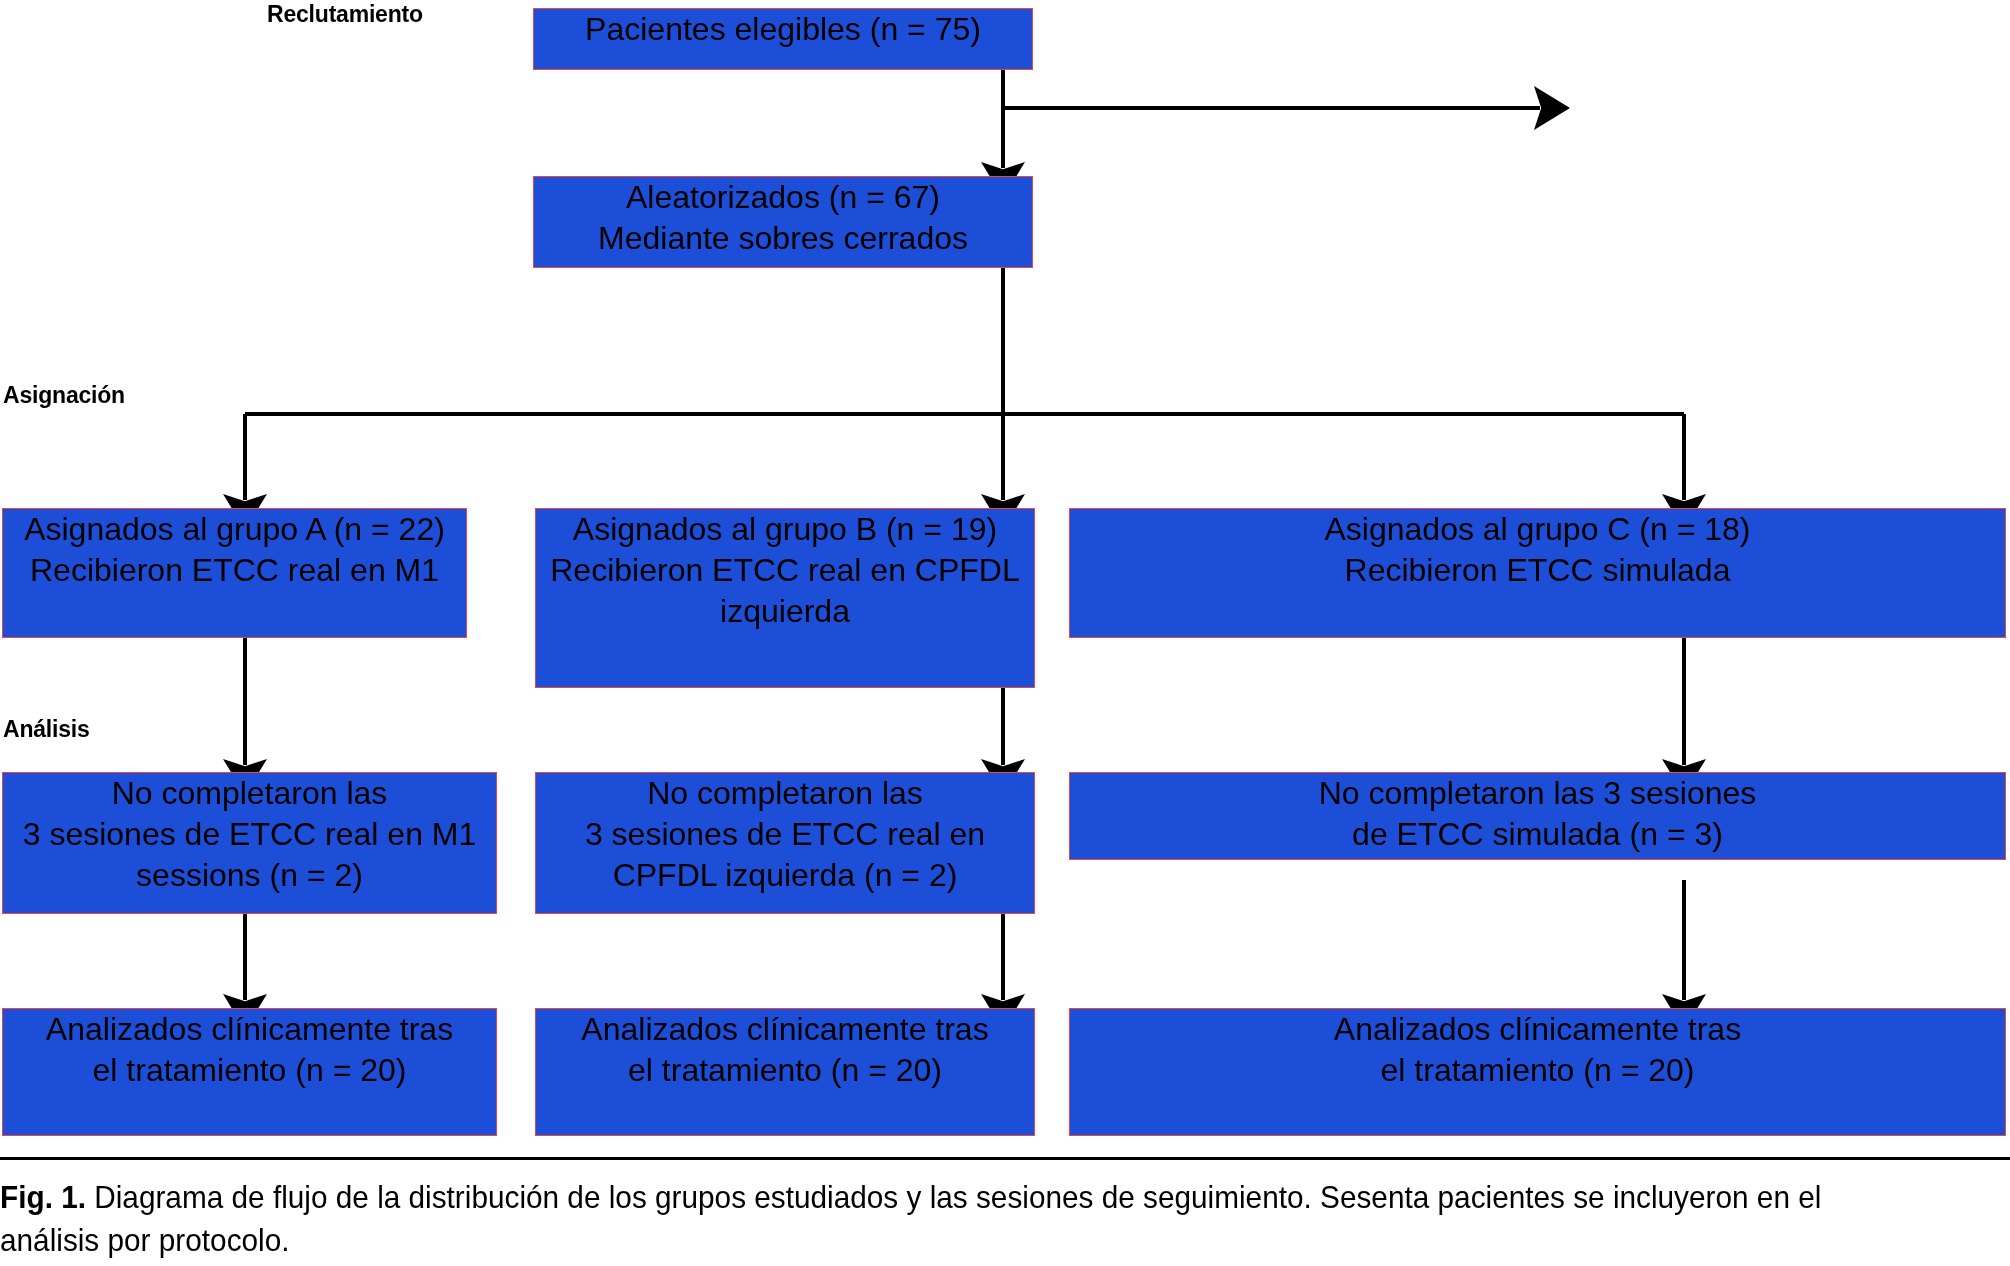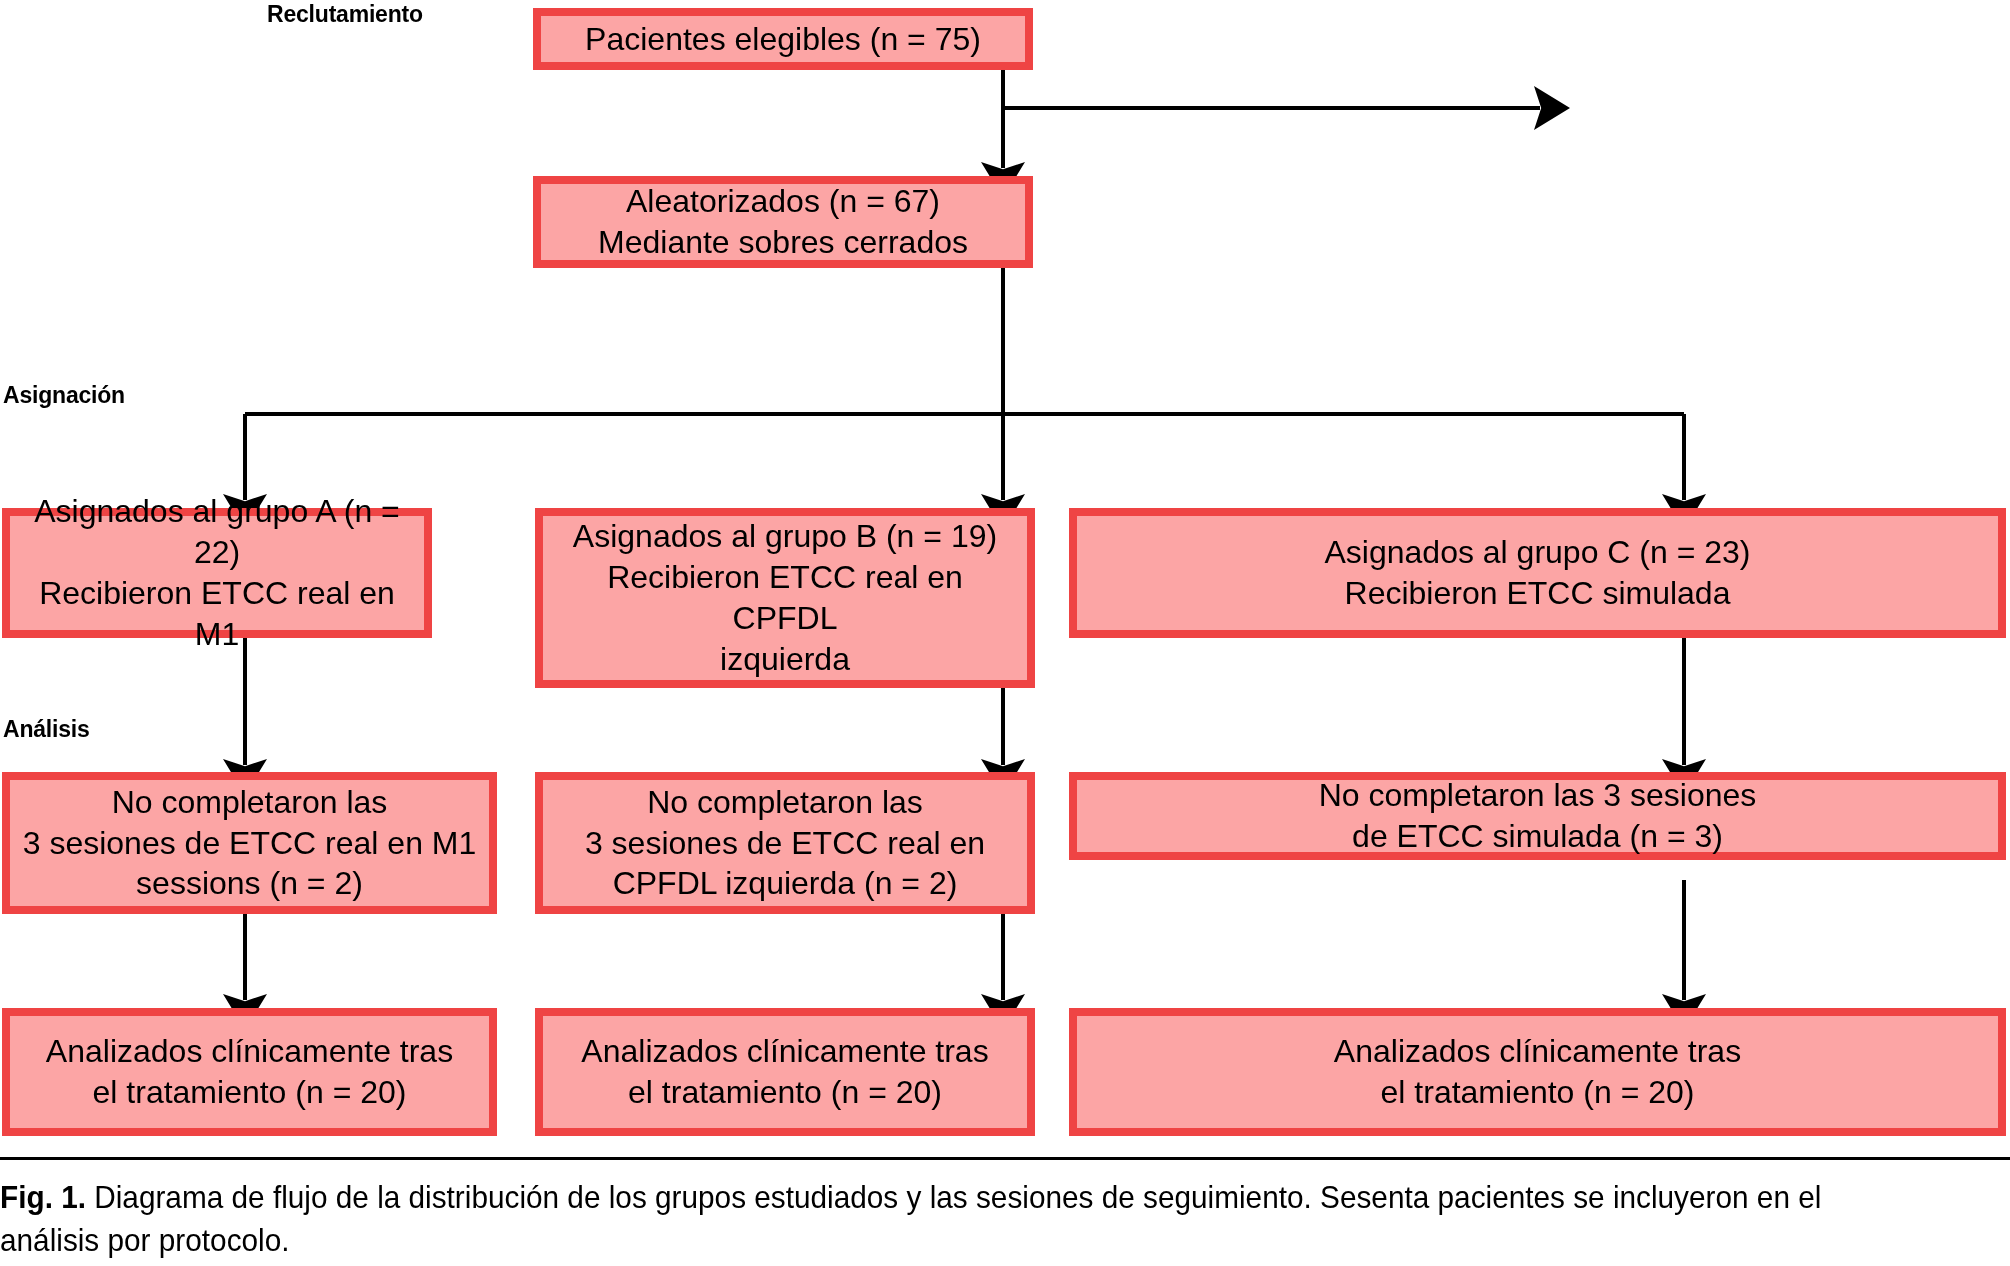--- a/index.html
+++ b/index.html
@@ -30,24 +30,23 @@
     font-weight: bold;
     font-size: 23px;
     line-height: 1.0;
     color: #000000;
     white-space: nowrap;
     letter-spacing: -0.2px;
   }
   .node-box {
     position: absolute;
     box-sizing: border-box;
-    border: 8px solid #ef4444;
-    background: #fca5a5;
+    border: 1px solid #ef4444;
+    background: #1d4ed8;
     display: flex;
-    align-items: center;
     justify-content: center;
   }
   .node-text {
     font-family: "Liberation Sans", sans-serif;
     font-size: 32px;
     line-height: 1.28;
     text-align: center;
     color: #000000;
     padding: 0 10px;
     white-space: pre-line;
@@ -117,33 +116,33 @@
   <div class="node-box" style="left:533px; top:8px; width:500px; height:62px;">
     <div class="node-text">Pacientes elegibles (n = 75)</div>
   </div>
 
 
   <div class="node-box" style="left:533px; top:176px; width:500px; height:92px;">
     <div class="node-text">Aleatorizados (n = 67)
 Mediante sobres cerrados</div>
   </div>
 
-  <div class="node-box" style="left:2px; top:508px; width:430px; height:130px;">
+  <div class="node-box" style="left:2px; top:508px; width:465px; height:130px;">
     <div class="node-text">Asignados al grupo A (n = 22)
 Recibieron ETCC real en M1</div>
   </div>
 
   <div class="node-box" style="left:535px; top:508px; width:500px; height:180px;">
     <div class="node-text">Asignados al grupo B (n = 19)
 Recibieron ETCC real en CPFDL
 izquierda</div>
   </div>
 
   <div class="node-box" style="left:1069px; top:508px; width:937px; height:130px;">
-    <div class="node-text">Asignados al grupo C (n = 23)
+    <div class="node-text">Asignados al grupo C (n = 18)
 Recibieron ETCC simulada</div>
   </div>
 
   <div class="node-box" style="left:2px; top:772px; width:495px; height:142px;">
     <div class="node-text">No completaron las
 3 sesiones de ETCC real en M1
 sessions (n = 2)</div>
   </div>
 
   <div class="node-box" style="left:535px; top:772px; width:500px; height:142px;">

